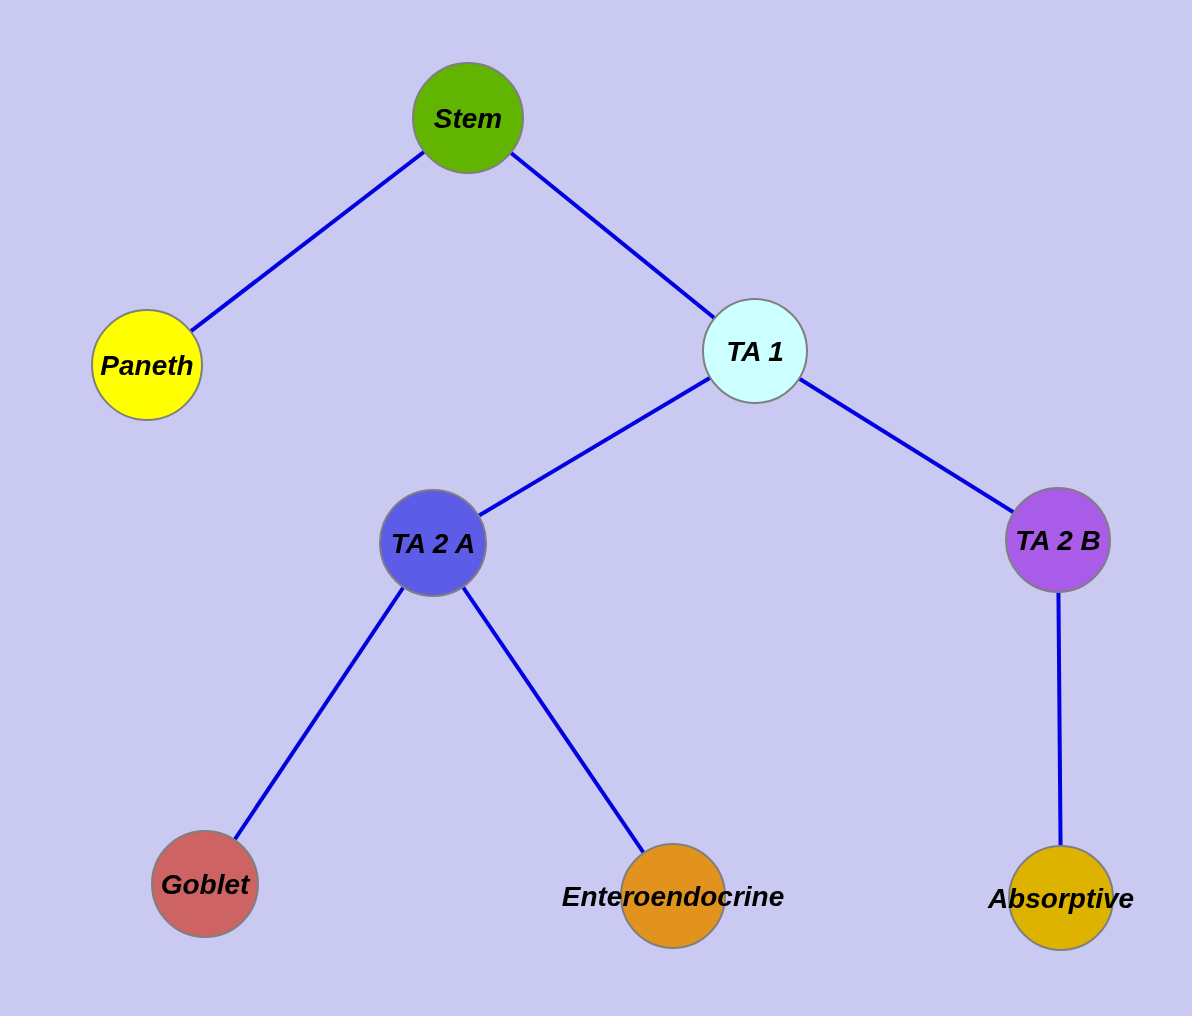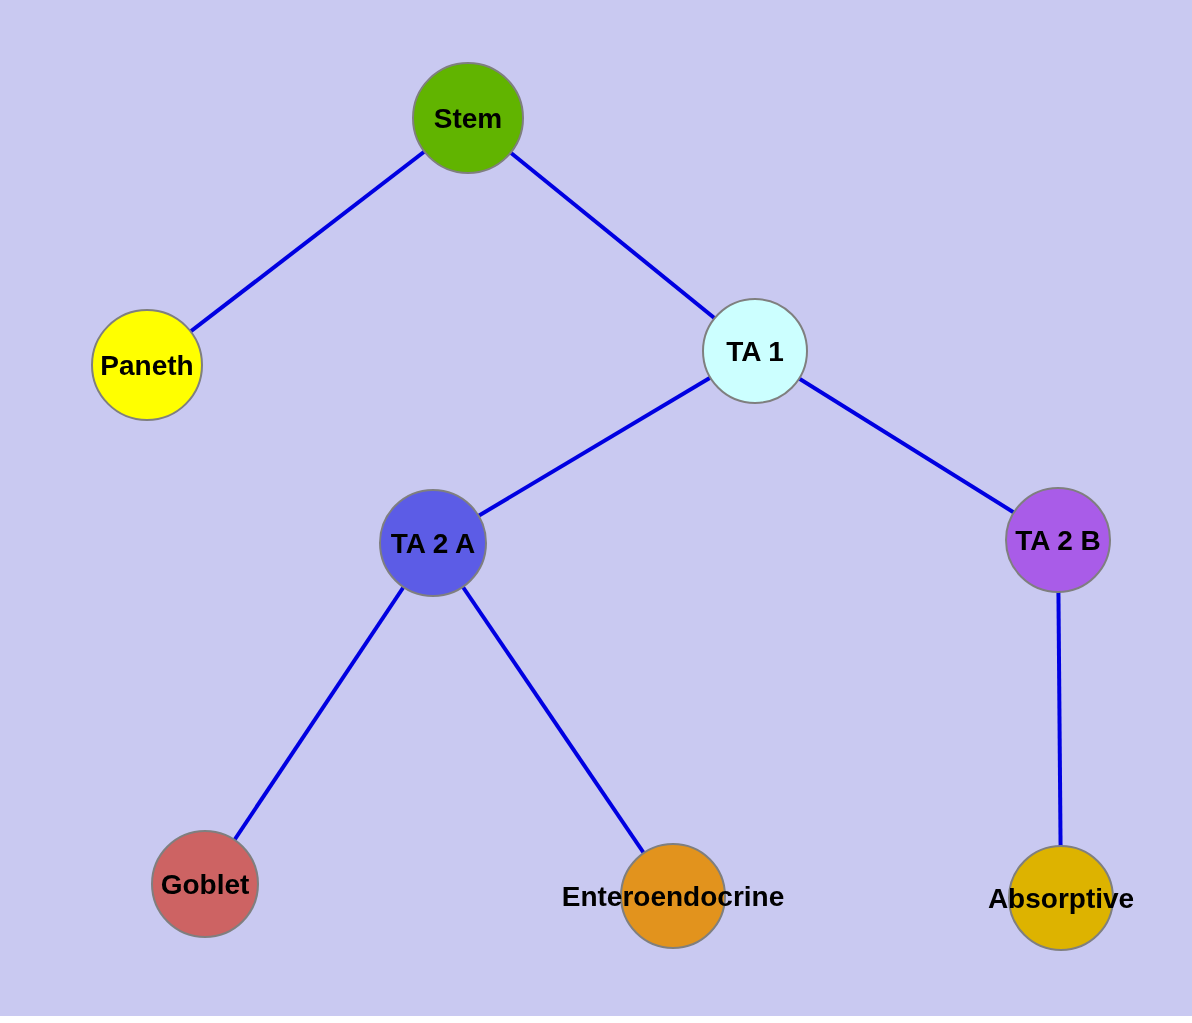--- a/index.html
+++ b/index.html
@@ -8,20 +8,21 @@
     background: #ffffff;
     width: 1192px;
     height: 1023px;
     overflow: hidden;
     font-family: "Liberation Sans", sans-serif;
   }
   .diagram-wrap {
     position: relative;
     width: 1192px;
     height: 1016px;
+    font-style: italic;
   }
   svg.graph {
     display: block;
     width: 1192px;
     height: 1016px;
   }
   .node-label {
     font-family: "Liberation Sans", "DejaVu Sans", sans-serif;
     font-weight: bold;
     font-size: 28px;

